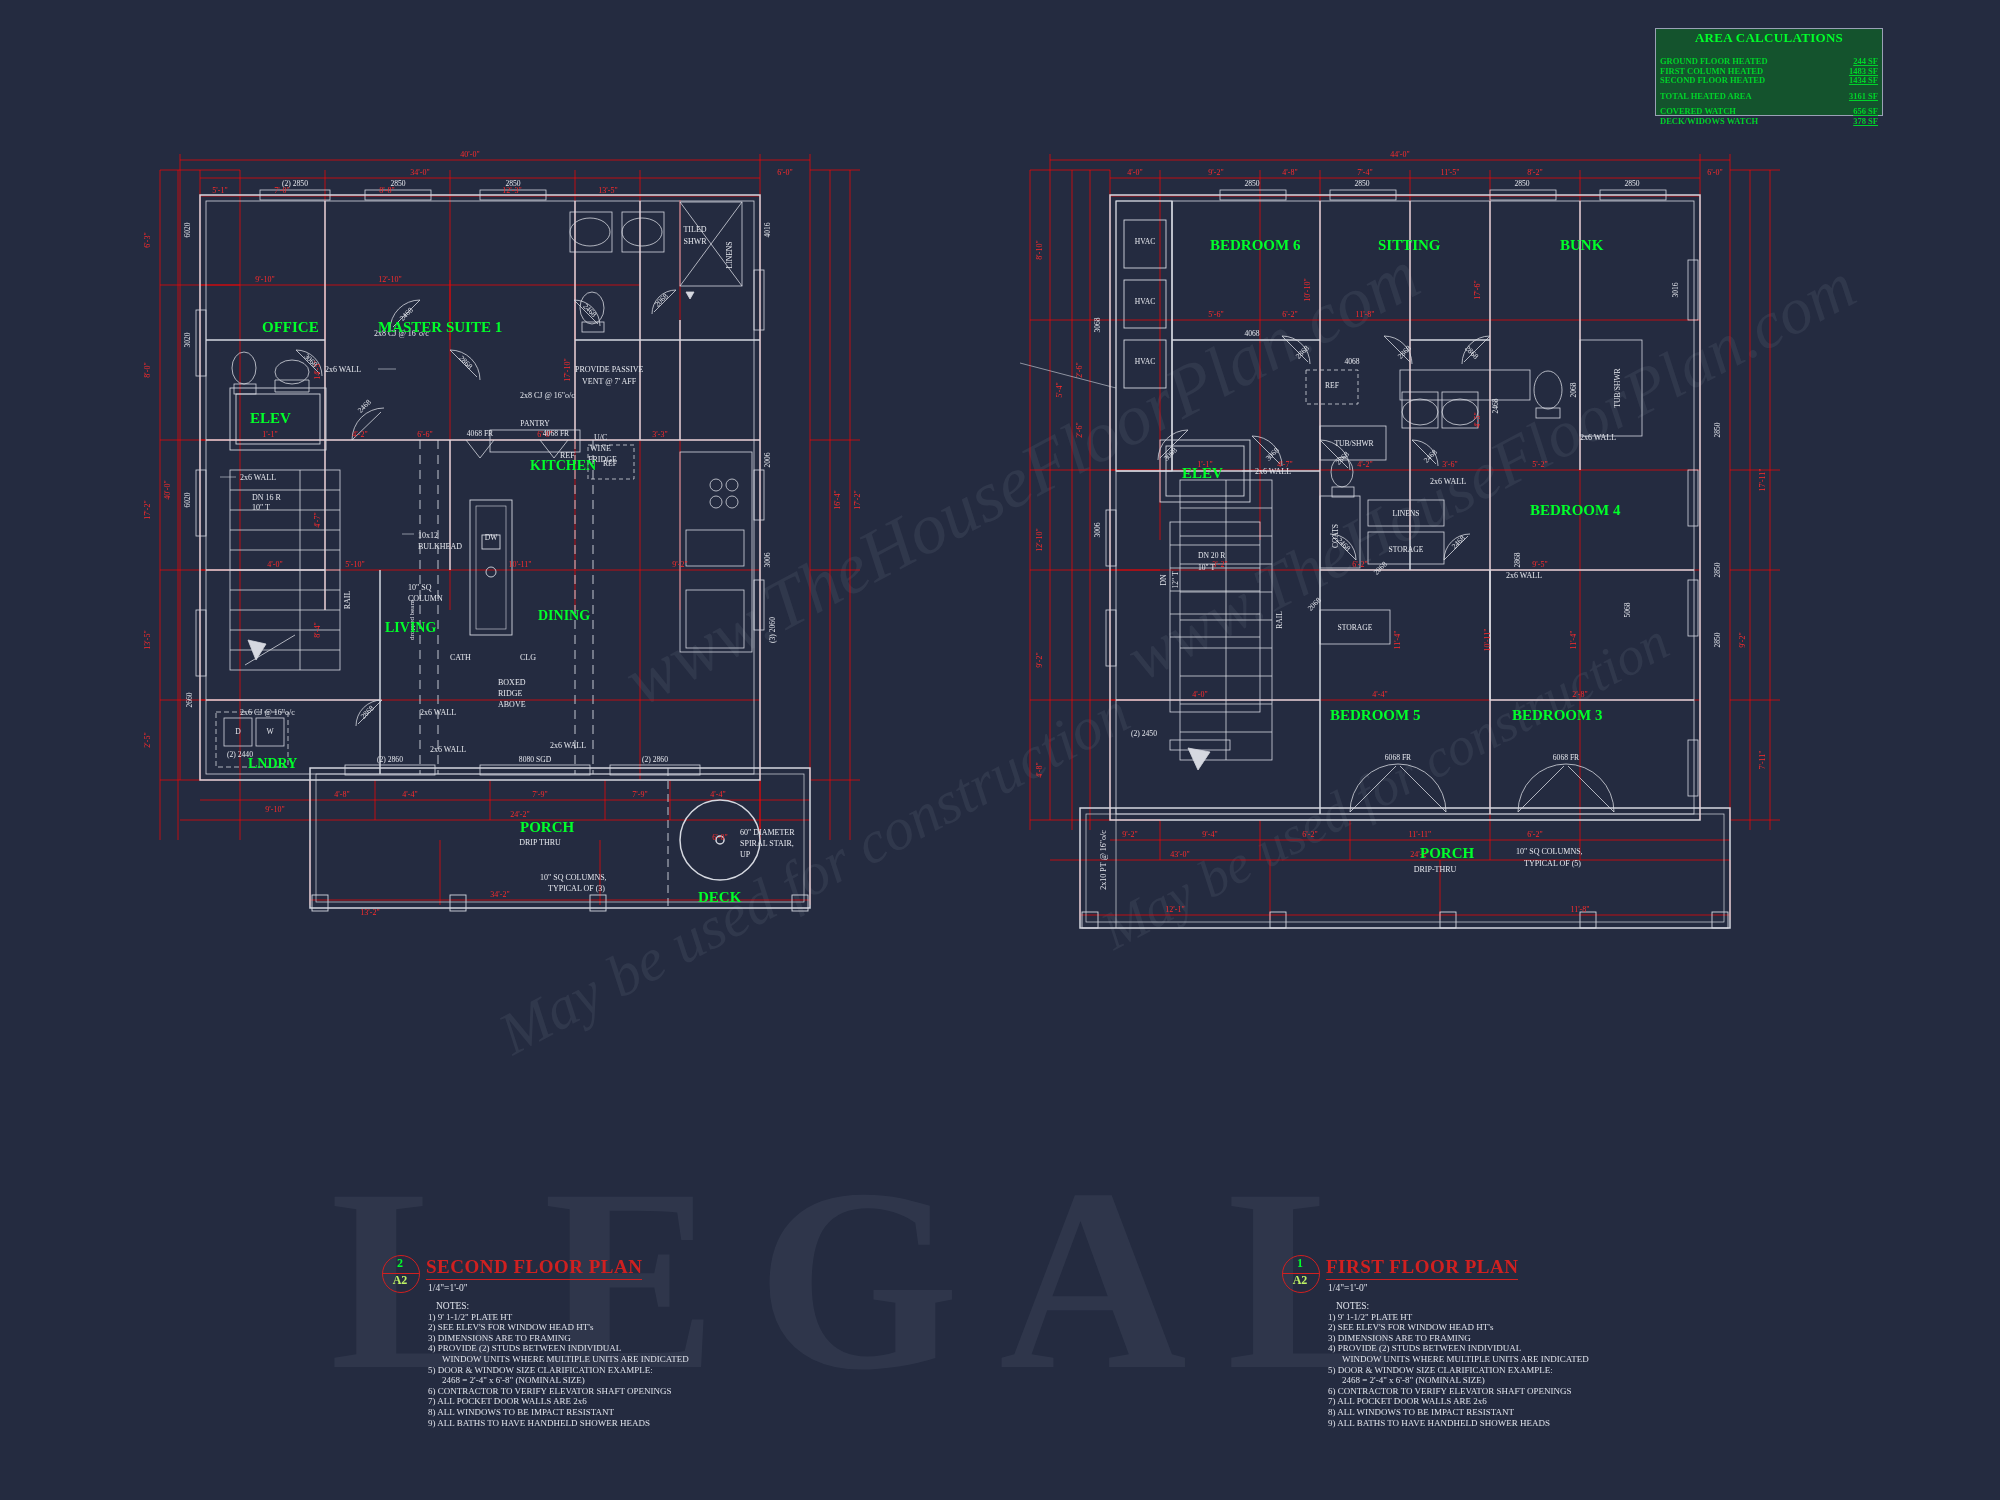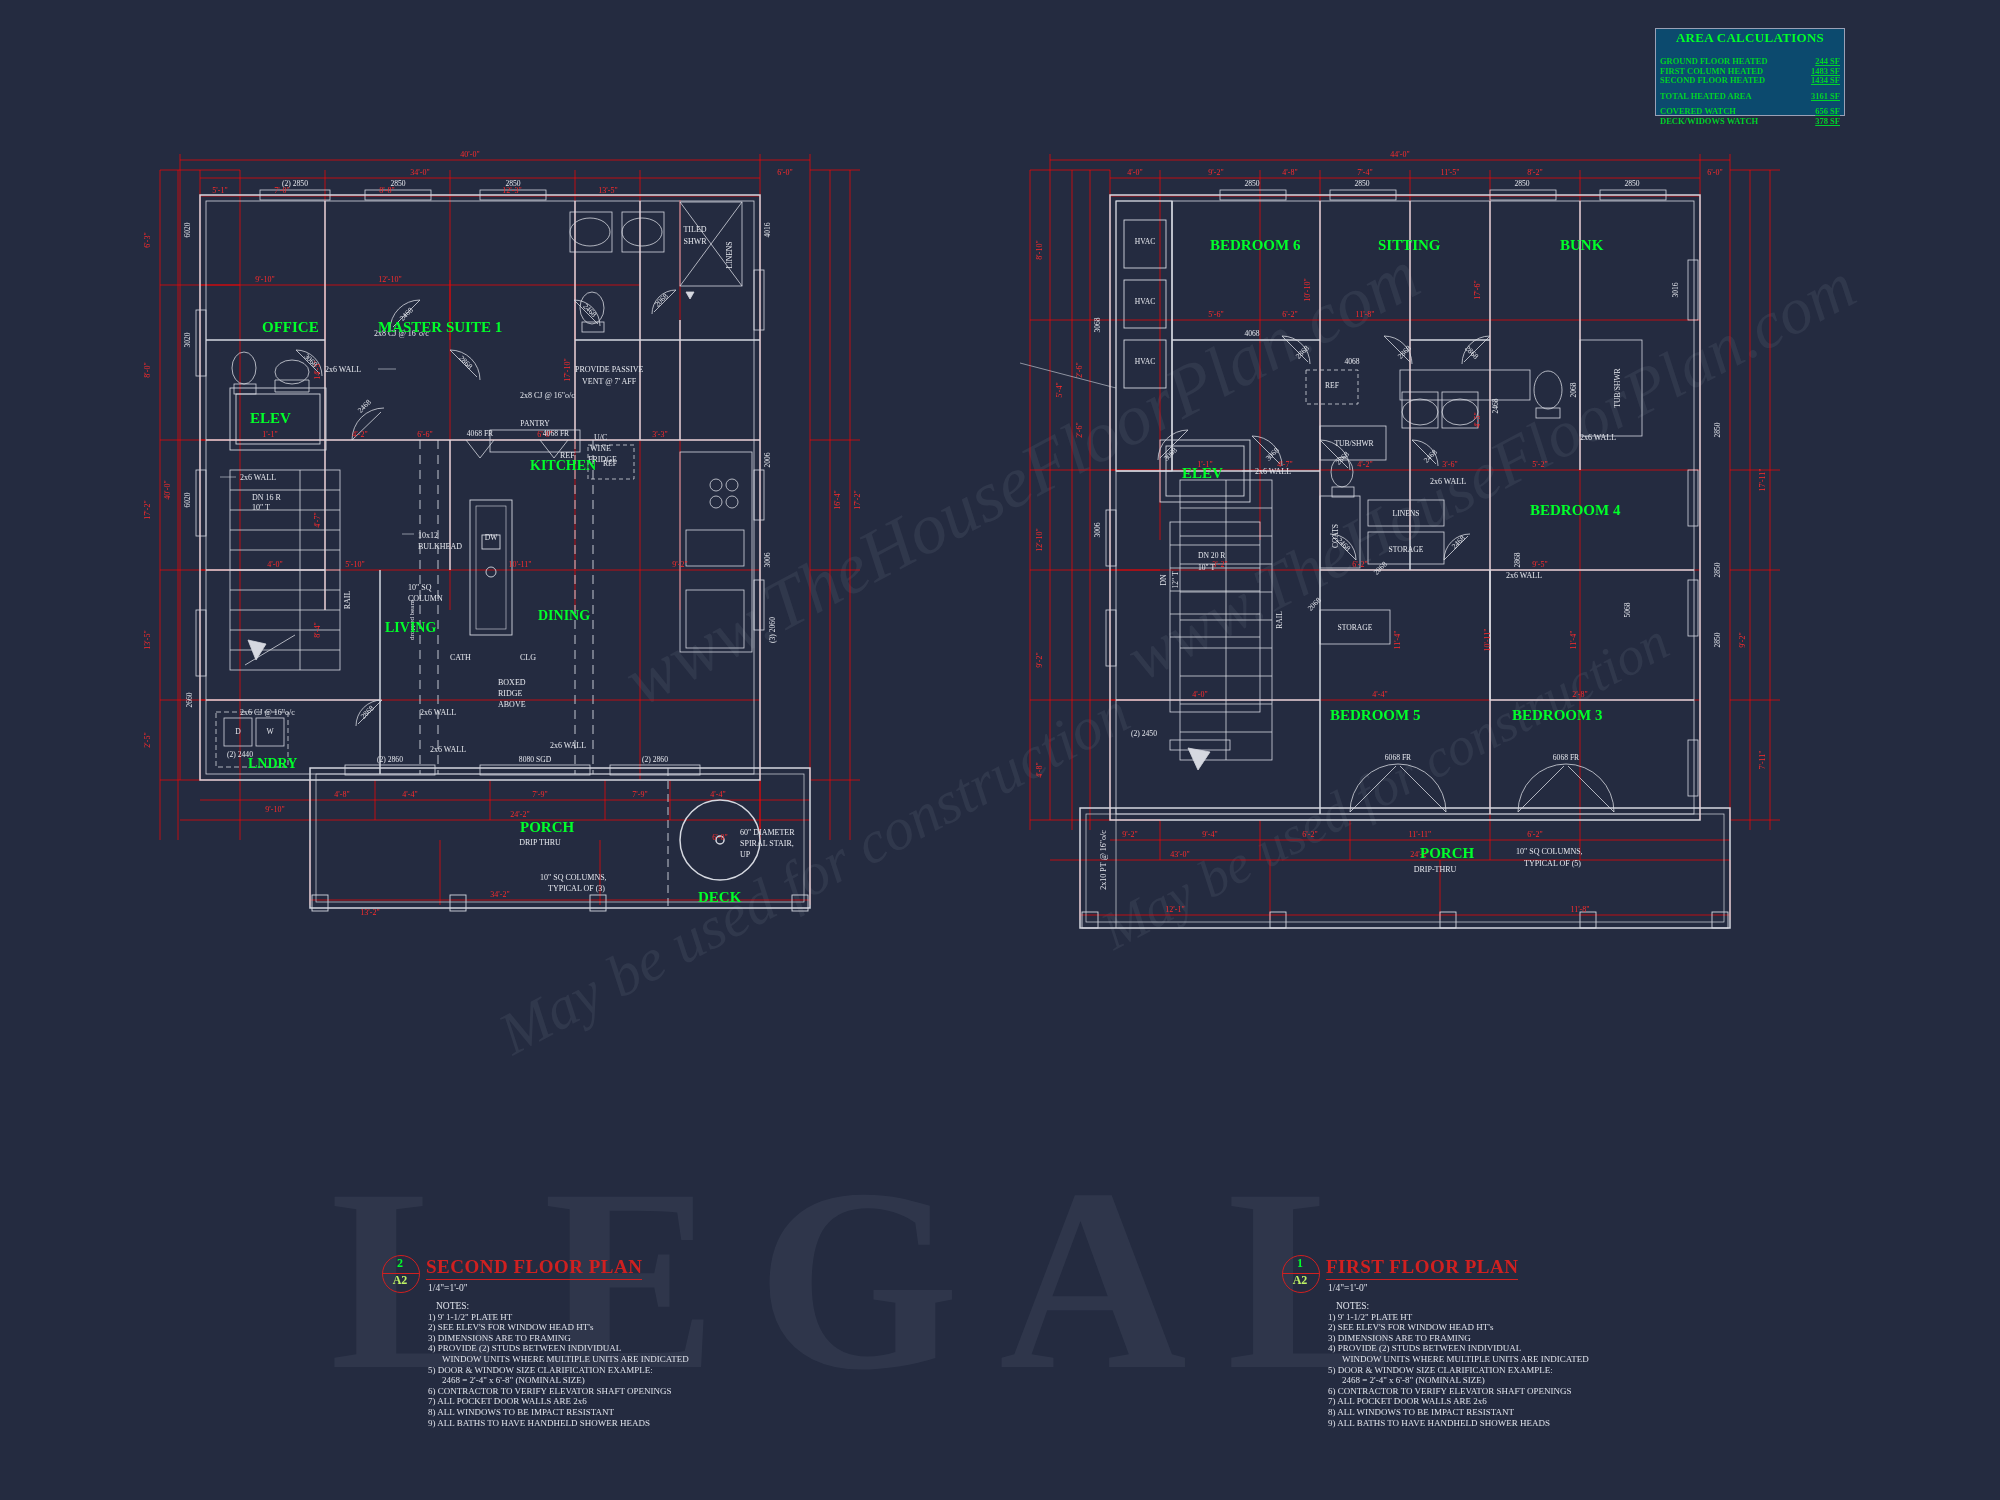--- a/index.html
+++ b/index.html
@@ -5,22 +5,22 @@
   html,body{margin:0;padding:0;background:#222a3d;}
   body{width:2000px;height:1500px;position:relative;overflow:hidden;
        font-family:"Liberation Serif",serif;}
 
   .sheet{position:absolute;inset:0;background:#242b40;}
 
   
   .abs{position:absolute;}
 
   
-  #area-box{position:absolute;left:1655px;top:28px;width:190px;height:88px;
-     border:1px solid #9aa0b5;background:#0c4a6e;padding:2px 4px;box-sizing:border-box;}
+  #area-box{position:absolute;left:1655px;top:28px;width:228px;height:88px;
+     border:1px solid #9aa0b5;background:#14532d;padding:2px 4px;box-sizing:border-box;}
   #area-box .ttl{color:#00ff2a;text-align:center;font-size:13px;font-weight:bold;
      letter-spacing:.3px;line-height:14px;}
   #area-box table{width:100%;border-collapse:collapse;margin-top:12px;}
   #area-box td{color:#00d42a;font-size:8.5px;line-height:9.5px;padding:0;
      font-weight:bold;}
   #area-box td.v{text-align:right;text-decoration:underline;}
   #area-box tr.sp td{height:6px;}
 
   
   .titleblock{position:absolute;}

